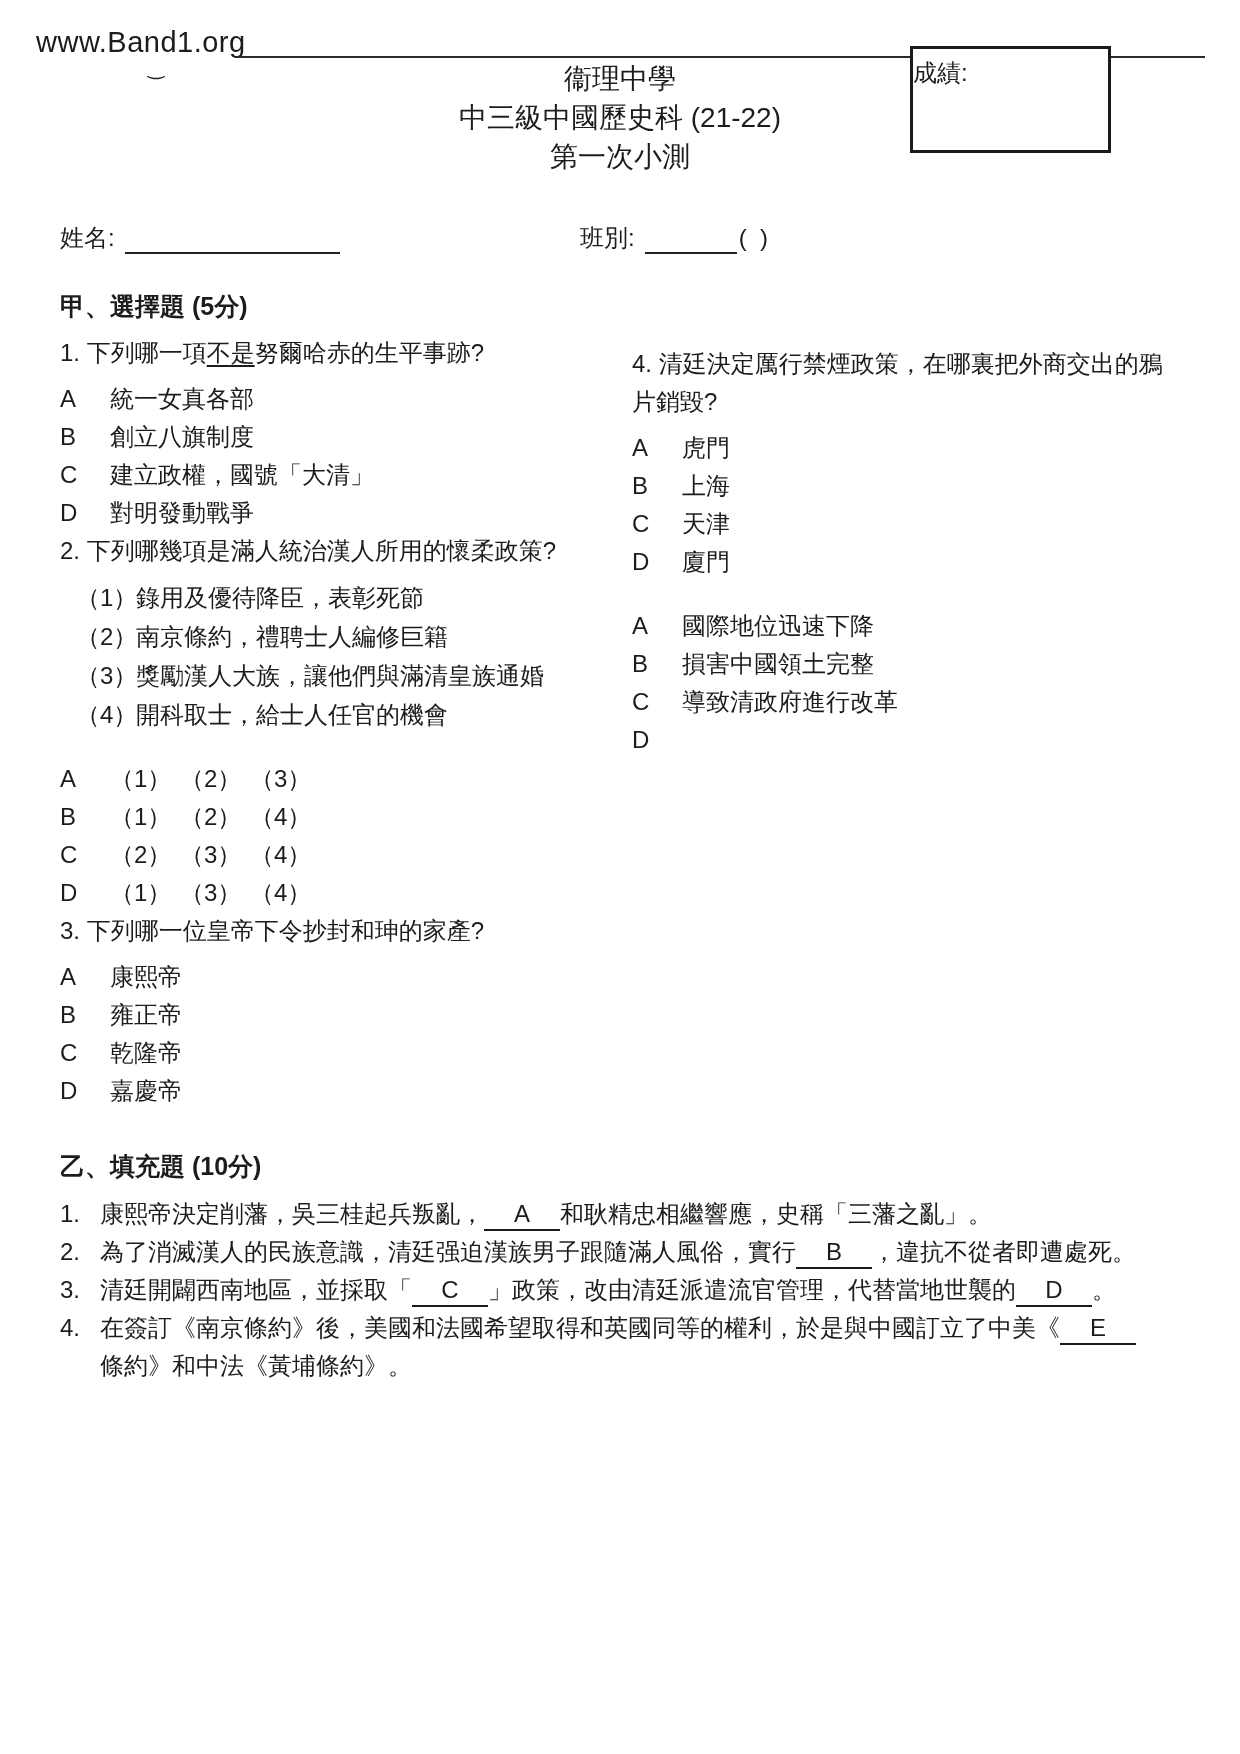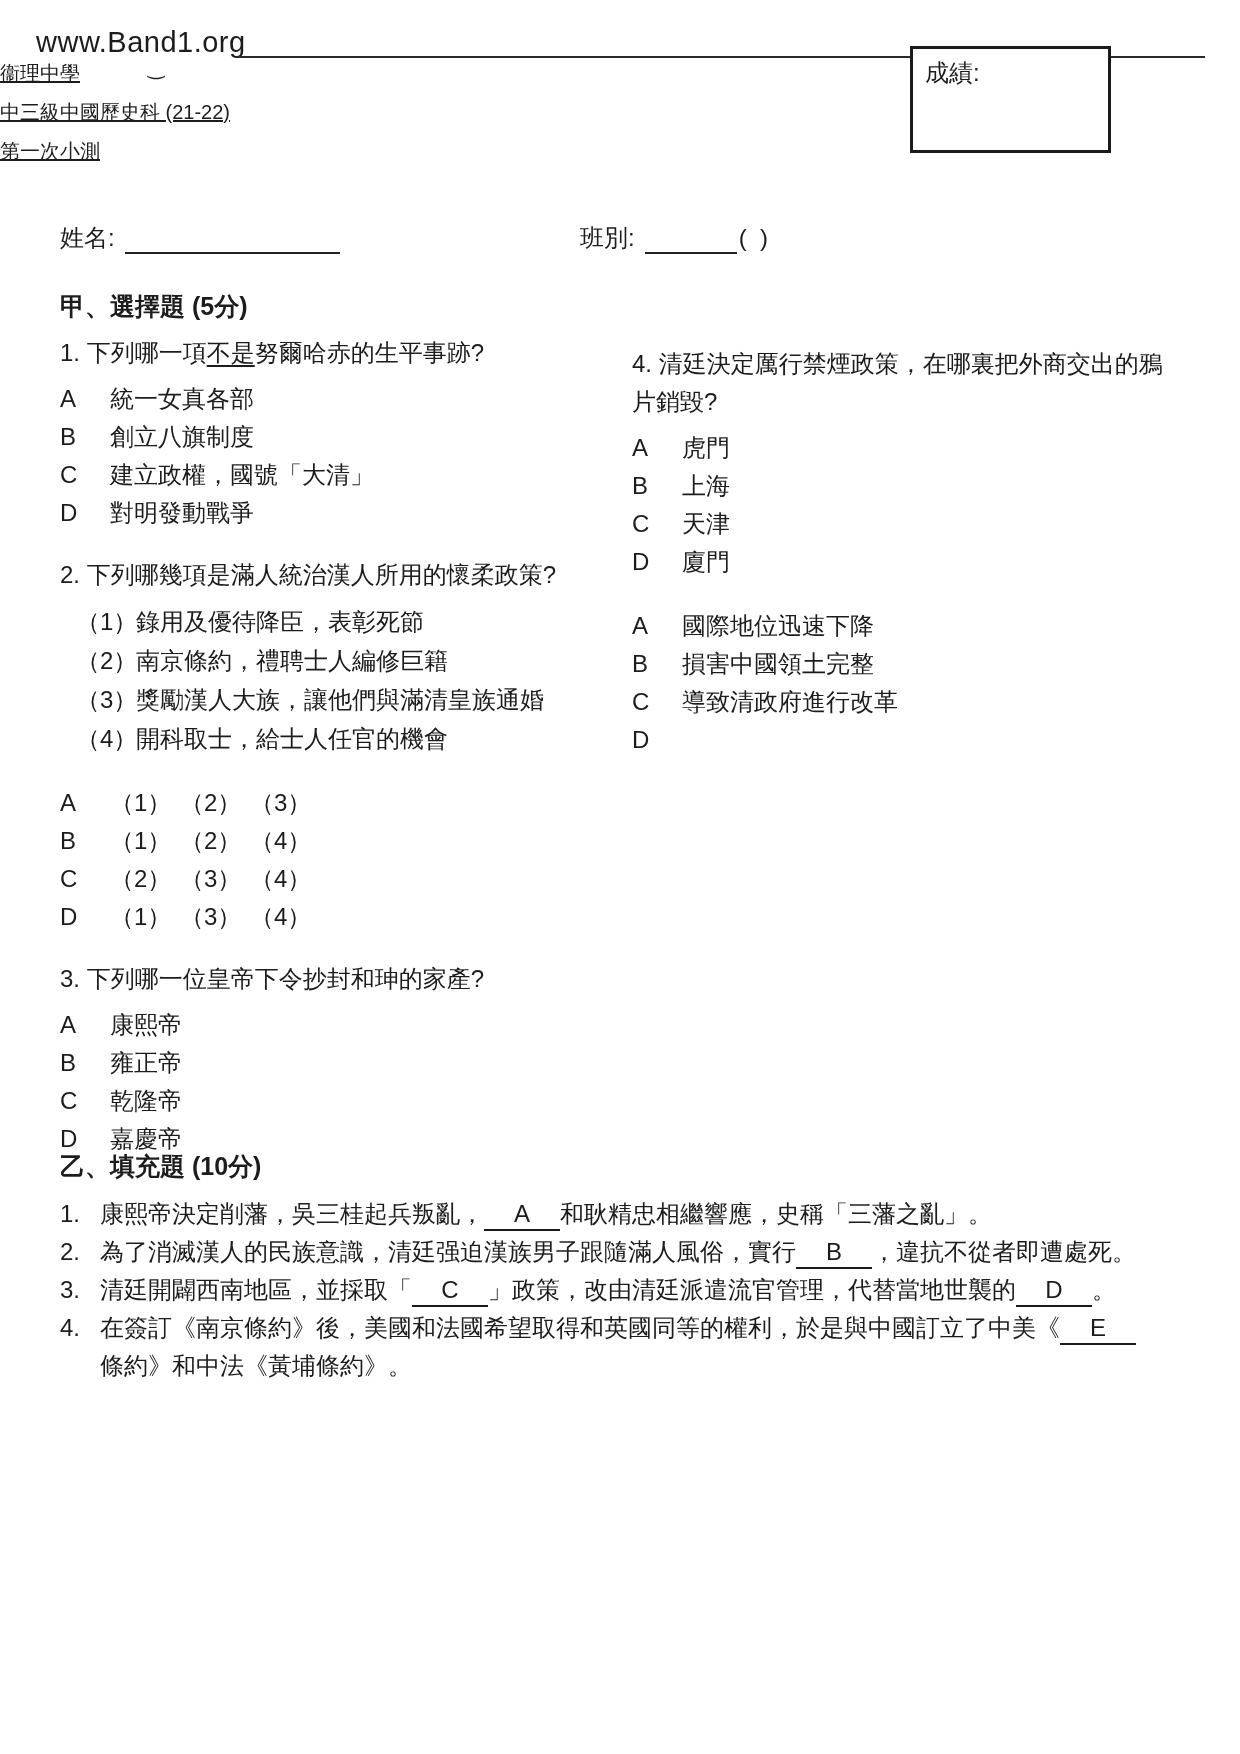--- a/index.html
+++ b/index.html
@@ -10,24 +10,24 @@
     color: #1c1c1c;
   }
   .abs { position: absolute; }
 
   
   .watermark { left: 36px; top: 26px; font-size: 29px; font-weight: 500; letter-spacing: 0.5px; }
   .smile { position: absolute; left: 112px; top: 30px; font-size: 20px; }
   .header-rule { left: 237px; top: 56px; width: 968px; border-top: 2px solid #2a2a2a; }
   .score-box {
     left: 910px; top: 46px; width: 201px; height: 107px;
-    border: 3px solid #1a1a1a; background: #fff; padding: 8px 12px;
+    border: 3px solid #1a1a1a; background: #fff; padding: 8px 0;
     font-size: 24px; z-index: 2;
   }
-  .title { left: 0; width: 100%; text-align: left; font-size: 20px; text-decoration: underline; }
+  .title { left: 0; width: 100%; text-align: center; font-size: 28px; }
   .school { top: 60px; }
   .course { top: 99px; }
   .quiz   { top: 138px; }
 
   
   .name-row  { left: 60px;  top: 222px; font-size: 24px; }
   .class-row { left: 580px; top: 222px; font-size: 24px; }
   .field { display: inline-block; height: 24px; border-bottom: 2px solid #222; vertical-align: bottom; margin-left: 10px; }
   .name-field  { width: 215px; }
   .class-field { width: 92px; }
@@ -42,21 +42,21 @@
   .q-text { font-size: 24px; line-height: 38px; }
   .u { text-decoration: underline; text-underline-offset: 4px; text-decoration-thickness: 1.5px; }
   .q5-num { margin-right: 26px; }
   .options { margin-top: 8px; }
   .opt { display: flex; line-height: 38px; font-size: 24px; }
   .opt-letter { width: 50px; flex-shrink: 0; }
   .subs { margin-top: 8px; padding-left: 16px; }
   .sub { display: flex; line-height: 39px; font-size: 24px; }
   .sub-num { width: 60px; flex-shrink: 0; }
   .combo-cell { width: 70px; display: inline-block; }
-  .gap { margin-top: 24px; }
+  .gap { }
   .gap-lg { margin-top: 26px; }
 
   
   .sec-b { left: 60px; top: 1150px; width: 1130px; }
   .sec-b-heading { font-size: 25px; font-weight: bold; }
   .fill-items { margin-top: 12px; }
   .fill-item { display: flex; font-size: 24px; line-height: 38px; }
   .fill-num { width: 40px; flex-shrink: 0; }
   .fill-text { width: 1040px; }
   .blank {

